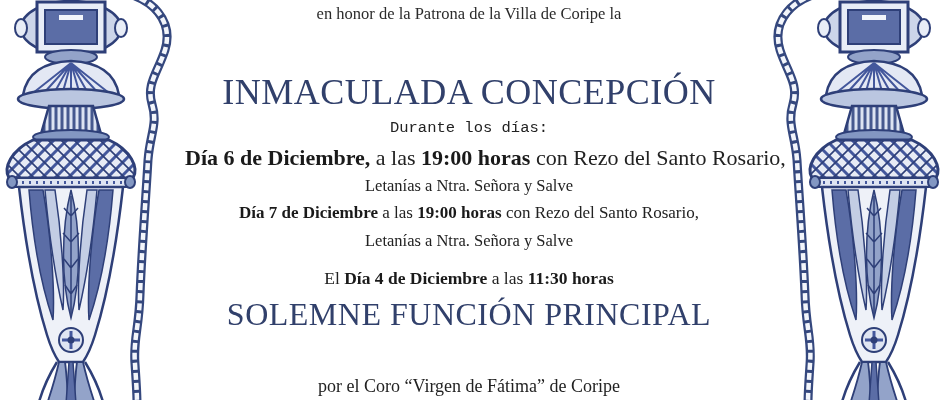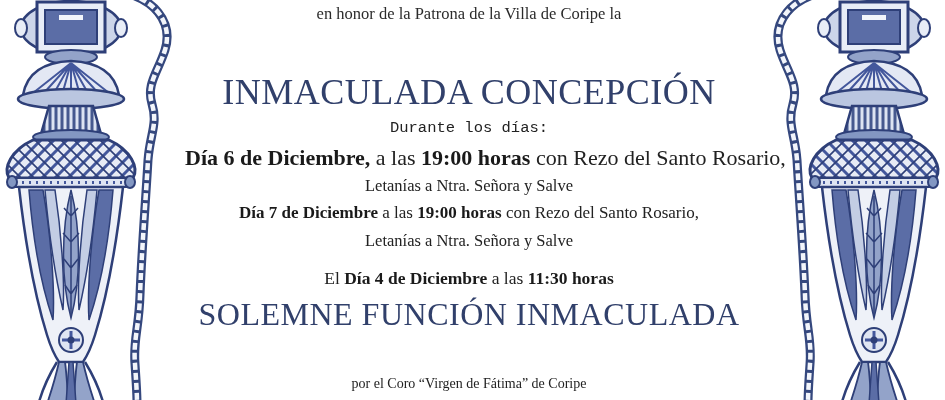--- a/index.html
+++ b/index.html
@@ -31,21 +31,21 @@
   .title1       { top:26px;  font-size:36px; line-height:40px; color:#31406b; letter-spacing:0.5px;margin-top:46px; }
   .title2       { top:72px;  font-size:36px; line-height:40px; color:#31406b; letter-spacing:0.5px; }
   .durante      { top:119px; font-size:15.5px;font-family:Liberation Mono, monospace; }
   .sched0       { top:145px; font-size:22px; }
   .cont0        { top:176px; font-size:16.5px; }
   .sched1       { top:203px; font-size:17px; }
   .cont1        { top:231px; font-size:16.5px; }
   .mainday      { top:268px; font-size:17.5px; }
   .mainevent    { top:294px; font-size:32px; line-height:40px; color:#31406b; letter-spacing:0.5px; }
   .closing1     { top:349px; font-size:17px; }
-  .closing2     { top:376px; font-size:14px; }
+  .closing2     { top:376px; font-size:18px; }
   .line b { font-weight:bold; color:#1a1a1a; }
   .hiddefs { position:absolute; width:0; height:0; overflow:hidden; }
 </style>
 </head>
 <body>
 
 <svg class="hiddefs" aria-hidden="true">
   <defs>
     <pattern id="lat" width="13" height="13" patternUnits="userSpaceOnUse">
       <rect width="13" height="13" fill="#e7ebf5"></rect>
@@ -131,19 +131,19 @@
     <div class="line sched1">
       <b>Día 7 de Diciembre</b><span> a las </span><b>19:00 horas</b><span> con Rezo del Santo Rosario,</span>
     </div>
 
     <div class="line cont1">Letanías a Ntra. Señora y Salve</div>
 
     <div class="line mainday">
       <span>El </span><b>Día 4 de Diciembre</b><span> a las </span><b>11:30 horas</b>
     </div>
 
-    <div class="line mainevent">SOLEMNE FUNCIÓN INMACULADA</div>
+    <div class="line mainevent">SOLEMNE FUNCIÓN PRINCIPAL</div>
 
 
     <div class="line closing2">por el Coro “Virgen de Fátima” de Coripe</div>
 
   </div>
 </div>
 
 </body></html>

